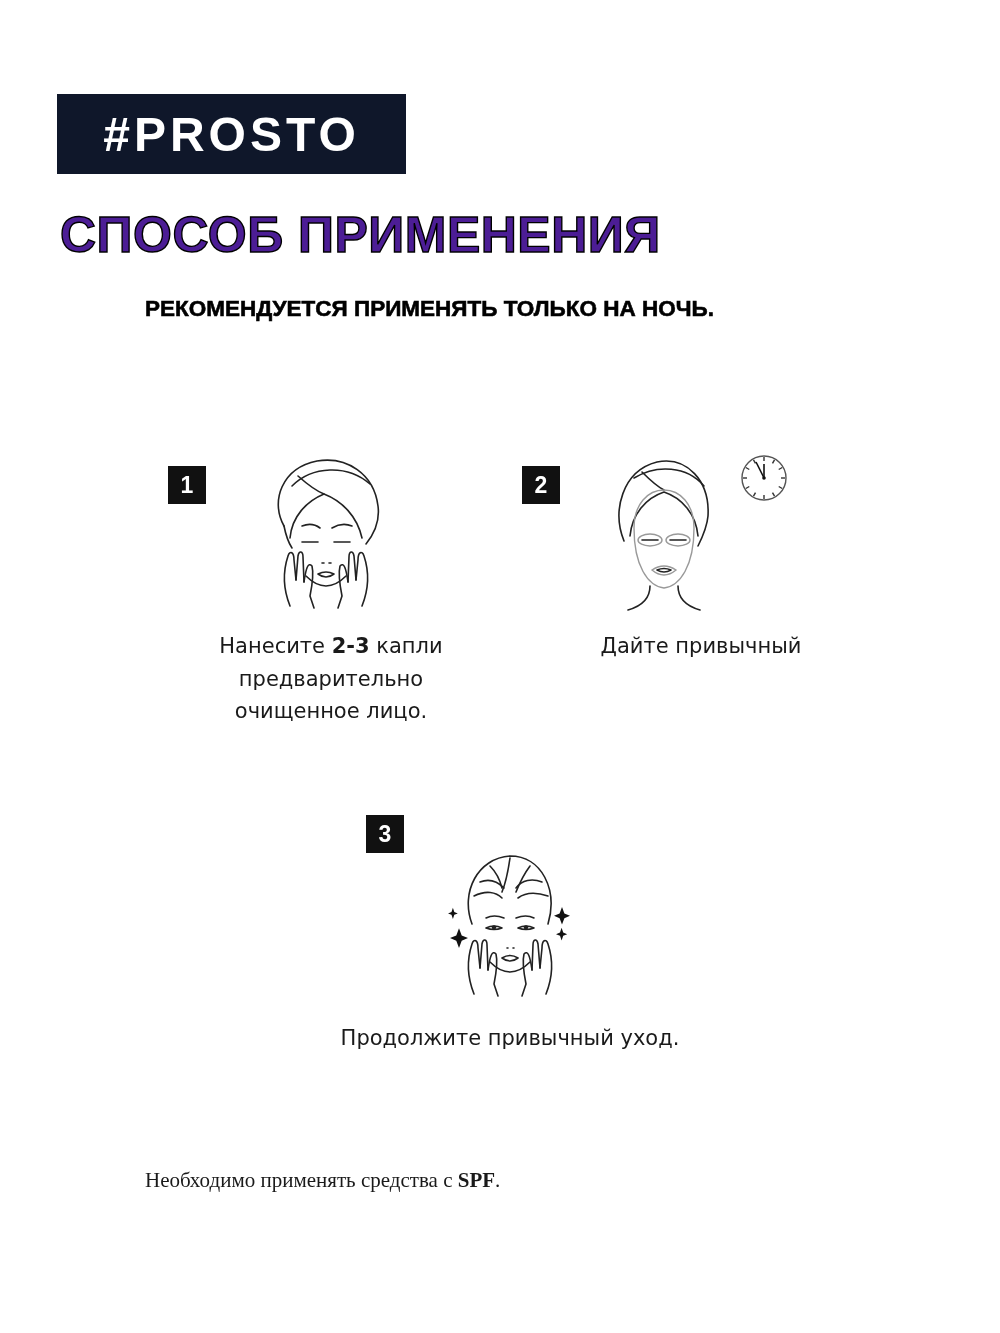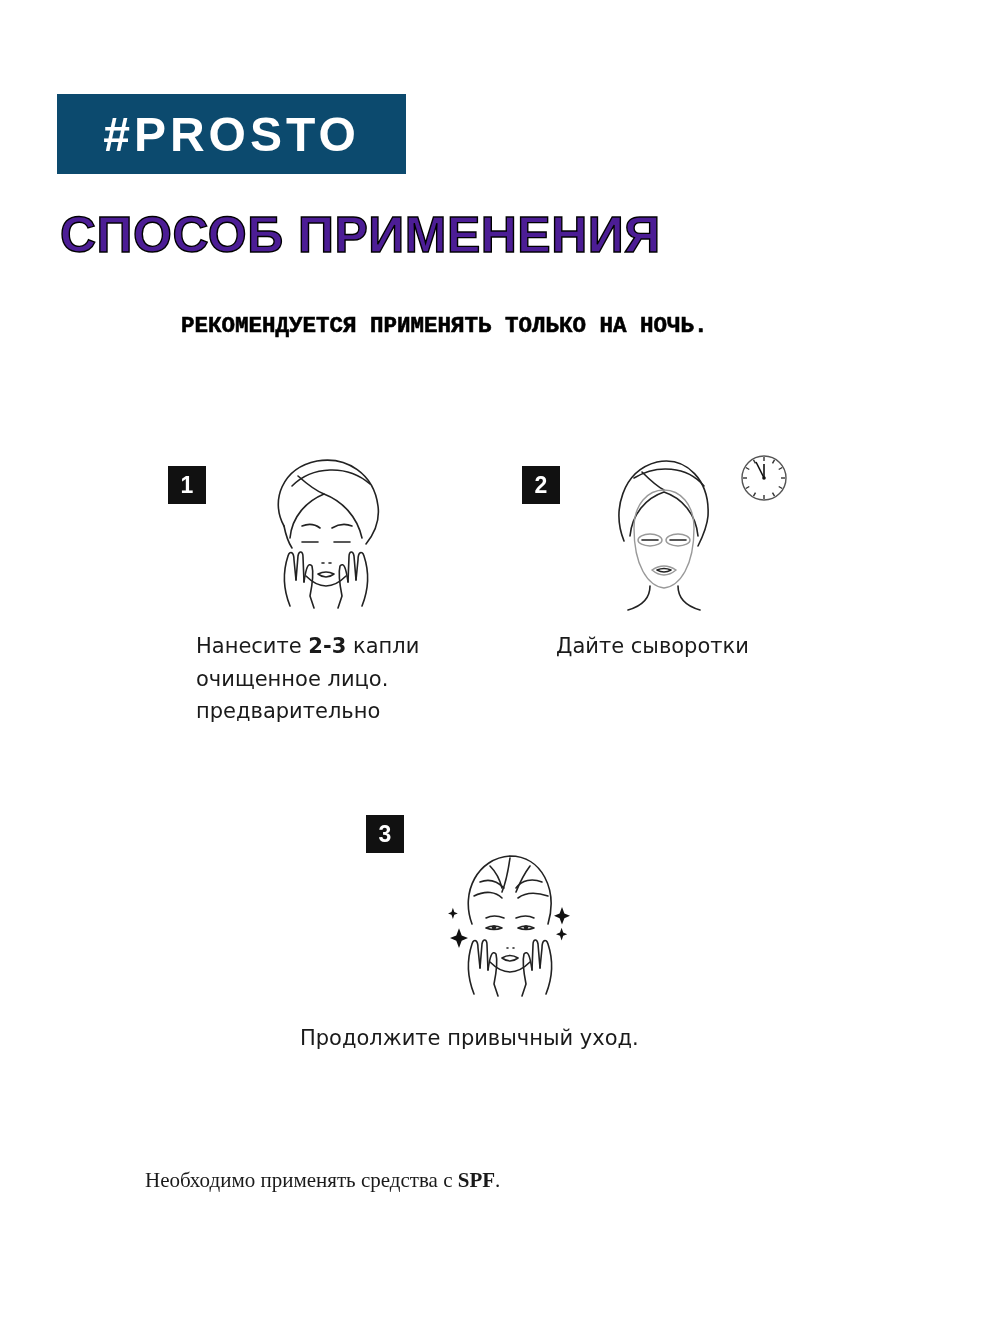--- a/index.html
+++ b/index.html
@@ -4,46 +4,45 @@
   <style>
     html, body { margin: 0; padding: 0; }
     body {
       width: 1000px; height: 1333px; background: #ffffff;
       position: relative; overflow: hidden;
       font-family: "DejaVu Sans", "Liberation Sans", sans-serif;
       color: #111111;
     }
     .brand {
       position: absolute; left: 57px; top: 94px; width: 349px; height: 80px;
-      background: #0c4a6e; color: #ffffff;
+      background: #0f172a; color: #ffffff;
       display: flex; align-items: center; justify-content: center;
       font-family: "Liberation Sans", sans-serif; font-weight: bold;
       font-size: 48px; letter-spacing: 4px;
     }
     .title {
       position: absolute; left: 60px; top: 206px;
       font-family: "Liberation Sans", sans-serif; font-weight: 900;
       font-size: 50px; letter-spacing: 0.5px; color: #4c1d95;
       -webkit-text-stroke: 1.4px #000;
     }
     .subtitle {
-      position: absolute; left: 145px; top: 313px; width: 700px;
-      font-family: Liberation Mono, monospace; font-weight: bold;
+      position: absolute; left: 145px; top: 296px; width: 700px;
+      font-family: Liberation Sans, sans-serif; font-weight: bold;
       font-size: 22.5px; color: #000; -webkit-text-stroke: 0.6px #000;
       white-space: nowrap;
-      margin-left: 36px;
     }
     .badge {
       position: absolute; width: 38px; height: 38px; background: #111;
       color: #fff; display: flex; align-items: center; justify-content: center;
       font-family: "Liberation Sans", sans-serif; font-weight: bold; font-size: 23px;
     }
     .illus { position: absolute; }
     .desc {
-      position: absolute; text-align: left; font-size: 21px; line-height: 32.5px;
+      position: absolute; text-align: center; font-size: 21px; line-height: 32.5px;
       color: #1a1a1a;
     }
     .desc b { font-weight: bold; }
     .note {
       position: absolute; left: 145px; top: 1168px; font-size: 21px; color: #1a1a1a;
       white-space: nowrap;
       font-family: Liberation Serif, serif;
     }
     svg { display: block; }
     svg .ln { fill: none; stroke: #222; stroke-width: 1.6; stroke-linecap: round; stroke-linejoin: round; }
@@ -85,22 +84,22 @@
     <path class="ln" d="M34 124 L36 100 C37 94 41 95 41 101 L42 126"></path>
     <path class="ln" d="M42 126 C44 112 46 106 50 110 C52 118 50 130 48 140 L52 152"></path>
 
     <path class="ln" d="M100 150 C108 130 106 112 102 100 C100 94 96 96 96 104 L94 124"></path>
     <path class="ln" d="M94 124 L92 100 C91 94 87 95 87 101 L86 126"></path>
     <path class="ln" d="M86 126 C84 112 82 106 78 110 C76 118 78 130 80 140 L76 152"></path>
   </svg>
 </div>
 <div class="desc" style="left:196px; top:630px; width:270px;">
   <div><span>Нанесите </span><b>2-3</b><span> капли</span></div>
+  <div>предварительно</div>
   <div>очищенное лицо.</div>
-  <div>предварительно</div>
 </div>
 
 <div class="badge" style="left:522px; top:466px;">
   <span>2</span>
 </div>
 <div class="illus" style="left:612px; top:456px;">
   <svg width="100" height="158" viewBox="0 0 100 158">
     <path class="ln" d="M12 85 C0 55 10 15 45 6 C75 0 98 25 96 60 C95 72 90 82 86 90"></path>
     <path class="ln" d="M22 22 C45 8 75 10 92 30"></path>
     <path class="ln" d="M30 16 C38 24 44 30 52 34"></path>
@@ -134,21 +133,21 @@
         <line x1="5.8" y1="34.5" x2="9.3" y2="32.5"></line>
       <line x1="5.8" y1="13.5" x2="9.3" y2="15.5"></line>
         <line x1="13.5" y1="5.8" x2="15.5" y2="9.3"></line>
     </g>
     <line x1="24" y1="24" x2="16" y2="8" stroke="#111" stroke-width="1.6"></line>
     <line x1="24" y1="24" x2="24" y2="10" stroke="#111" stroke-width="1.6"></line>
     <circle cx="24" cy="24" r="1.8" fill="#111"></circle>
   </svg>
 </div>
 <div class="desc" style="left:556px; top:630px; width:290px;">
-  <div>Дайте сыворотки</div>
+  <div>Дайте привычный</div>
 </div>
 
 <div class="badge" style="left:366px; top:815px;">
   <span>3</span>
 </div>
 <div class="illus" style="left:450px; top:852px;">
   <svg width="122" height="146" viewBox="0 0 122 146">
 
     <path class="ln" d="M22 72 C10 40 28 6 60 4 C92 4 108 38 98 72"></path>
     <path class="ln" d="M60 6 C58 20 56 30 52 40"></path>

